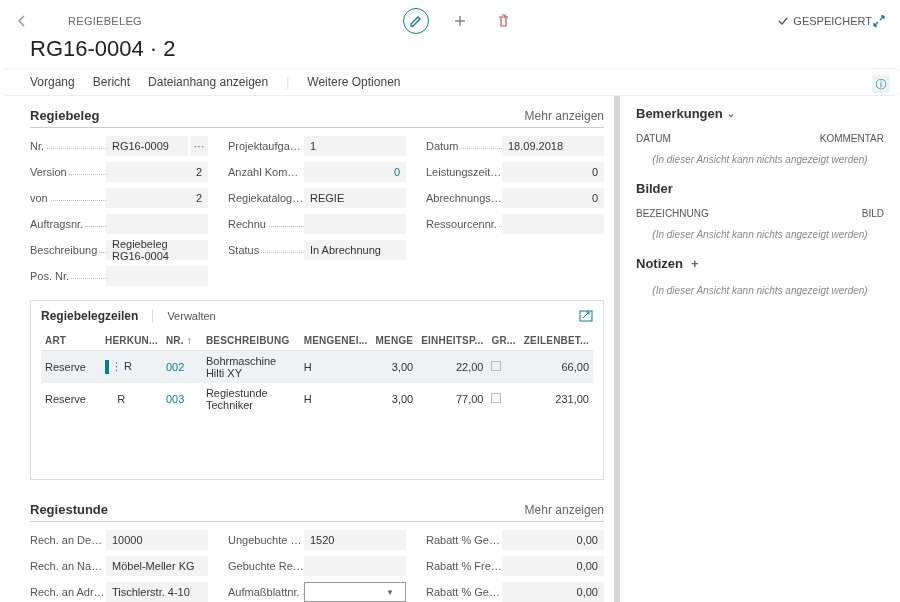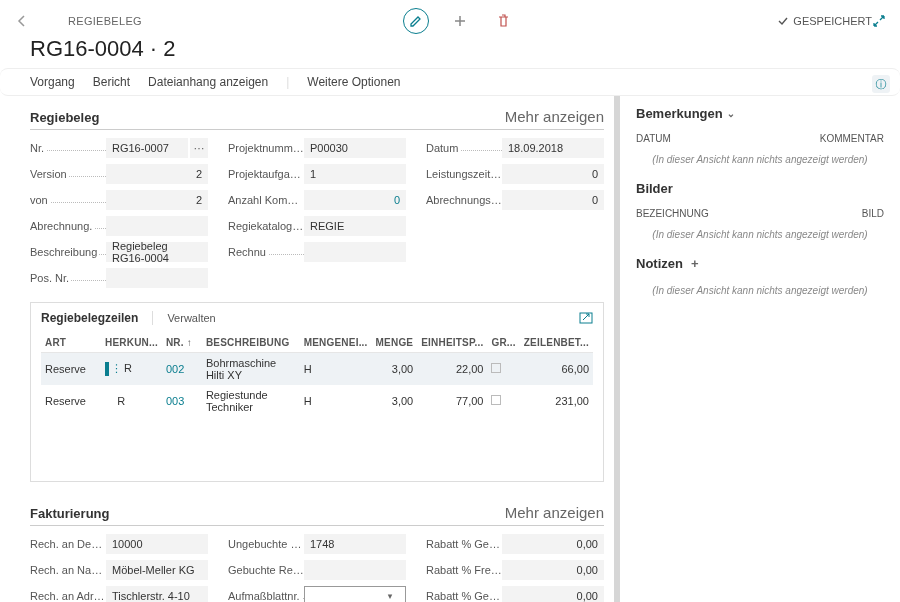--- a/index.html
+++ b/index.html
@@ -17,21 +17,21 @@
   .collapse-icon { color: #0a7e8f; cursor: pointer; }
   .title { font-size: 22px; font-weight: 400; color: #222; padding: 0 30px 6px 30px; }
   .actionbar { display: flex; align-items: center; padding: 6px 30px; border-top: 1px solid #eee; border-bottom: 1px solid #eee; gap: 18px; font-size: 12px; color: #444; position: relative; border-radius: 8px; }
   .actionbar .sep { color: #ddd; }
   .actionbar .info { position: absolute; right: 10px; top: 6px; width: 18px; height: 18px; display:flex; align-items:center; justify-content:center; background: #eef2f5; border-radius: 3px; color: #0a7e8f; font-size: 11px; }
   .body { display: flex; }
   .main { width: 620px; padding: 8px 10px 14px 30px; border-right: 6px solid #d6d6d6; }
   .side { flex: 1; padding: 10px 16px; }
   .section-head { display: flex; justify-content: space-between; align-items: baseline; border-bottom: 1px solid #ccc; padding: 4px 0; margin-bottom: 8px; }
   .section-head h3 { font-size: 13px; font-weight: 600; }
-  .more { font-size: 15px; color: #666; cursor: pointer; }
+  .more { font-size: 12px; color: #666; cursor: pointer; }
   .fields { display: flex; gap: 20px; }
   .col { flex: 1; display: flex; flex-direction: column; gap: 6px; }
   .field { display: flex; align-items: center; justify-content: space-between; }
   .field label { width: 76px; font-size: 11px; color: #555; position: relative; white-space: nowrap; overflow: hidden; text-overflow: ellipsis; }
   .field label::after { content: ""; position: absolute; bottom: 3px; left: 0; right: 0; border-bottom: 1px dotted #bbb; z-index: -1; }
   .field label span { background: #fff; padding-right: 2px; }
   .field .val { flex: 1; height: 20px; background: #f3f3f3; border: none; font-size: 11px; padding: 0 6px; display: flex; align-items: center; }
   .field .val.right { justify-content: flex-end; }
   .field .val.link { color: #0a7e8f; }
   .field .dots { width: 18px; height: 20px; background: #f3f3f3; display:flex; align-items:center; justify-content:center; color:#666; font-size:11px; margin-left:2px; cursor:pointer; }
@@ -116,78 +116,82 @@
     <div class="main">
 
       <div class="section-head">
         <h3>Regiebeleg</h3>
         <span class="more">Mehr anzeigen</span>
       </div>
       <div class="fields">
         <div class="col">
           <div class="field">
               <label><span>Nr.</span></label>
-              <div class="val">RG16-0007</div>
+              <div class="val">RG16-0009</div>
               <div class="dots">⋯</div>
             </div>
           <div class="field">
               <label><span>Version</span></label>
               <div class="val right">2</div>
             </div>
           <div class="field">
               <label><span>von</span></label>
               <div class="val right">2</div>
             </div>
           <div class="field">
-              <label><span>Abrechnung.</span></label>
+              <label><span>Auftragsnr.</span></label>
               <div class="val"></div>
             </div>
           <div class="field">
               <label><span>Beschreibung</span></label>
               <div class="val">Regiebeleg RG16-0004</div>
             </div>
           <div class="field">
               <label><span>Pos. Nr.</span></label>
               <div class="val"></div>
             </div>
         </div>
         <div class="col">
           <div class="field">
-              <label><span>Projektnummer</span></label>
-              <div class="val">P00030</div>
-            </div>
-          <div class="field">
               <label><span>Projektaufgabennr.</span></label>
               <div class="val">1</div>
             </div>
           <div class="field">
               <label><span>Anzahl Komment...</span></label>
               <div class="val right link">0</div>
             </div>
           <div class="field">
               <label><span>Regiekatalogcode</span></label>
               <div class="val">REGIE</div>
             </div>
           <div class="field">
               <label><span>Rechnu</span></label>
               <div class="val"></div>
             </div>
+          <div class="field">
+              <label><span>Status</span></label>
+              <div class="val">In Abrechnung</div>
+            </div>
         </div>
         <div class="col">
           <div class="field">
               <label><span>Datum</span></label>
               <div class="val">18.09.2018</div>
             </div>
           <div class="field">
               <label><span>Leistungszeitraum</span></label>
               <div class="val right">0</div>
             </div>
           <div class="field">
               <label><span>Abrechnungszeitr...</span></label>
               <div class="val right">0</div>
+            </div>
+          <div class="field">
+              <label><span>Ressourcennr.</span></label>
+              <div class="val"></div>
             </div>
         </div>
       </div>
 
       <div class="lines-box">
         <div class="lines-head">
           <span class="lt">Regiebelegzeilen</span>
           <span class="mg">Verwalten</span>
           <span class="exp">
             <svg width="14" height="12" viewBox="0 0 14 12">
@@ -232,21 +236,21 @@
               <td class="r">77,00</td>
               <td><span class="chk"></span></td>
               <td class="r">231,00</td>
             </tr>
           </tbody>
         </table>
       </div>
 
       <div class="fakt">
         <div class="section-head">
-          <h3>Fakturierung</h3>
+          <h3>Regiestunde</h3>
           <span class="more">Mehr anzeigen</span>
         </div>
         <div class="fields">
           <div class="col">
             <div class="field">
                 <label><span>Rech. an Deb.-Nr.</span></label>
                 <div class="val">10000</div>
               </div>
             <div class="field">
                 <label><span>Rech. an Name</span></label>
@@ -254,21 +258,21 @@
               </div>
             <div class="field">
                 <label><span>Rech. an Adresse</span></label>
                 <div class="val">Tischlerstr. 4-10</div>
               </div>
 
           </div>
           <div class="col">
             <div class="field">
                 <label><span>Ungebuchte Rec...</span></label>
-                <div class="val">1748</div>
+                <div class="val">1520</div>
               </div>
             <div class="field">
                 <label><span>Gebuchte Rechnu...</span></label>
                 <div class="val"></div>
               </div>
             <div class="field">
                 <label><span>Aufmaßblattnr.</span></label>
                 <div class="boxinput dd">
                   <span></span>
                   <span class="caret">▾</span>

